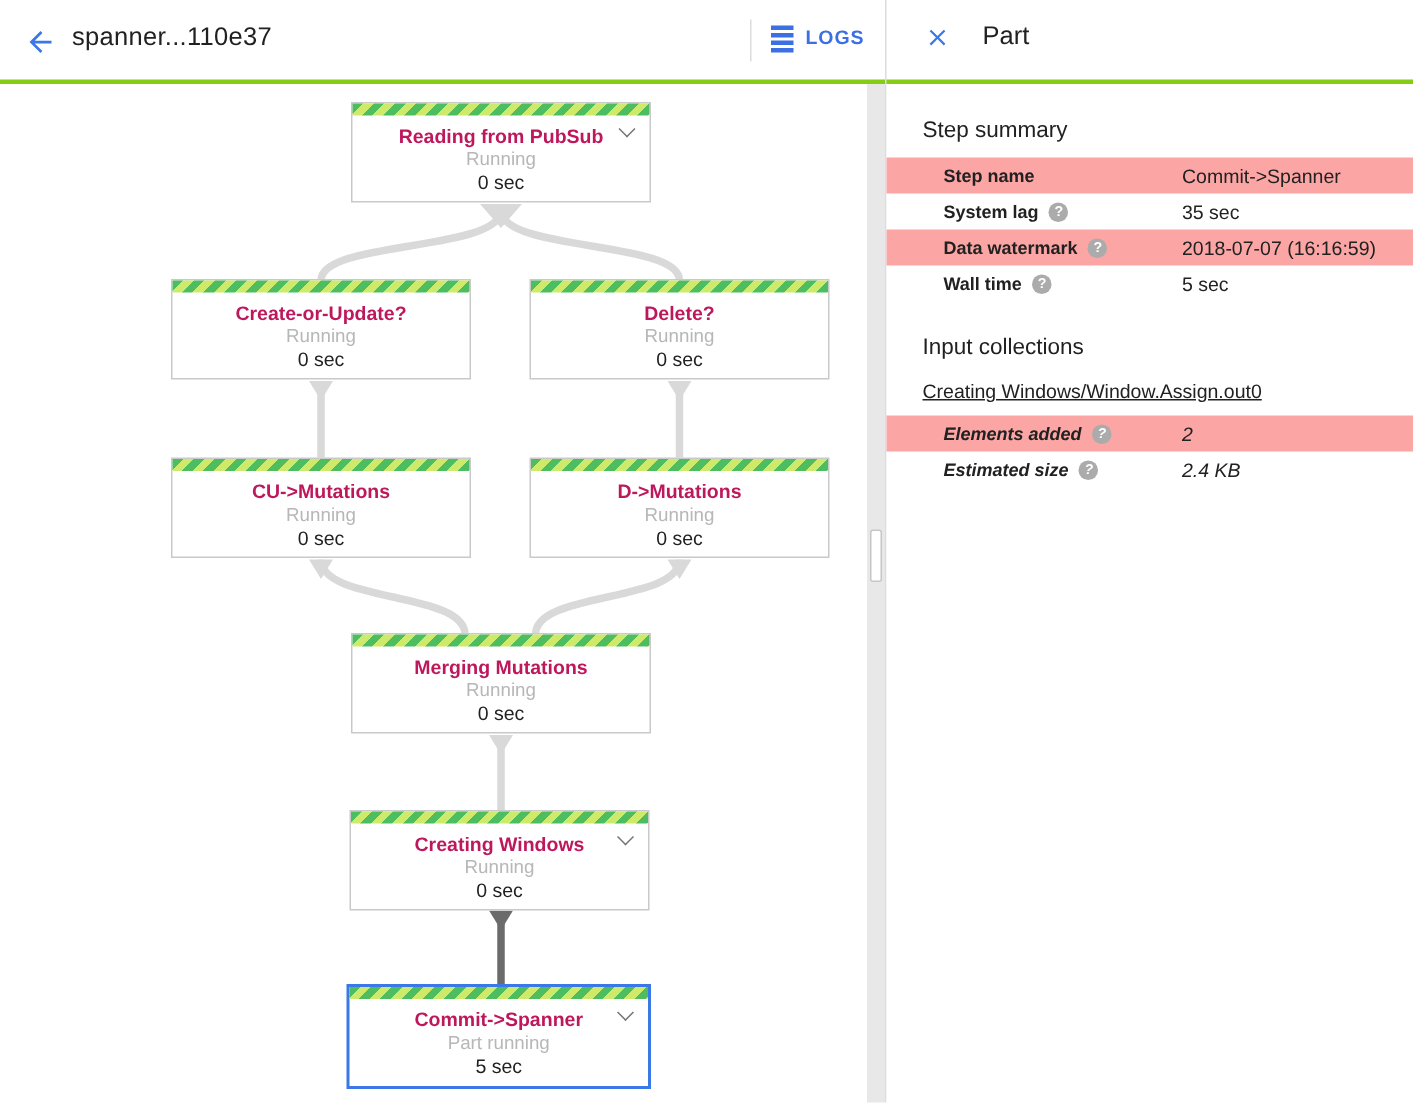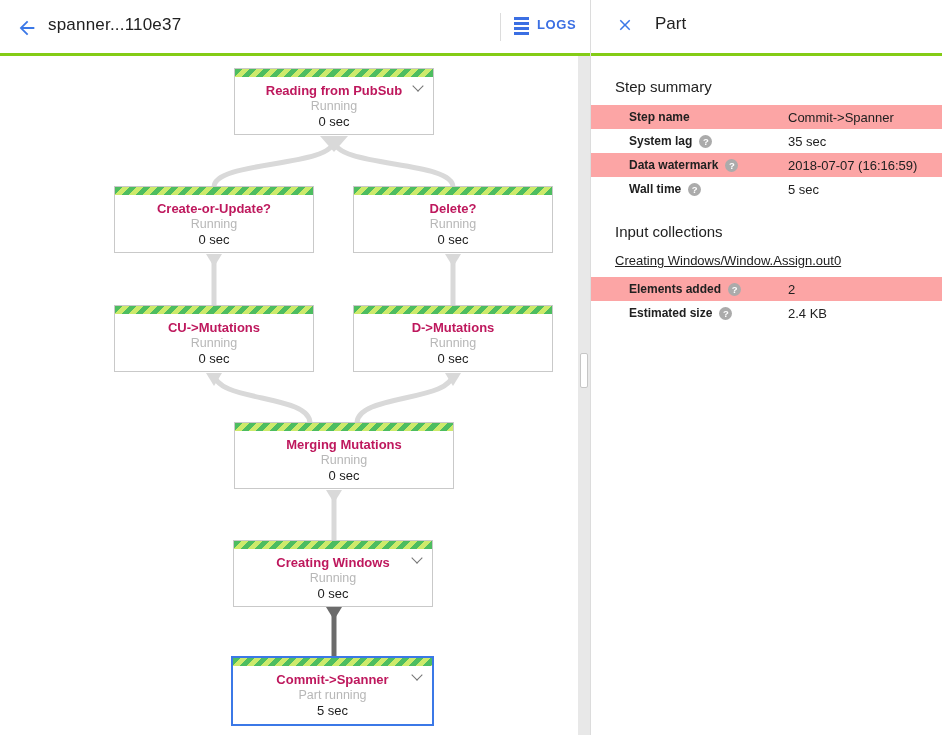--- a/index.html
+++ b/index.html
@@ -46,21 +46,21 @@
   .rows { margin-top:10px; }
   .info-row { display:flex; align-items:center; height:24px; padding-left:38px; }
   .info-row.alt { background:#fca5a5; }
   .row-label { width:159px; display:flex; align-items:center; gap:7px;
                font-size:12px; font-weight:bold; color:#212121; }
   .help-icon { width:13px; height:13px; border-radius:50%; background:#ababab; color:#fff;
                font-size:9.5px; font-weight:bold; line-height:13px; text-align:center; cursor:pointer; flex:0 0 auto; }
   .help-icon::after { content:"?"; }
   .row-value { font-size:13px; color:#212121; }
   .collection-name { font-size:13px; color:#212121; margin:13px 0 0 24px;text-decoration:underline; }
-  .ic-rows { margin-top:9px; }
+  .ic-rows { margin-top:9px;font-style:italic; }
 </style>
 </head>
 <body>
 
 <div class="header">
   <div class="back-btn">
     <svg width="22" height="22" viewBox="0 0 24 24">
         <path fill="#3b78e7" d="M20 11H7.83l5.59-5.59L12 4l-8 8 8 8 1.41-1.41L7.83 13H20v-2z"></path>
       </svg>
   </div>
@@ -127,21 +127,21 @@
         <div class="node-title">CU-&gt;Mutations</div>
         <div class="node-status">Running</div>
         <div class="node-time">0 sec</div>
       </div>
       <div class="node" style="left: 353px; top: 249px; width: 200px; height: 67px;">
         <div class="stripe"></div>
         <div class="node-title">D-&gt;Mutations</div>
         <div class="node-status">Running</div>
         <div class="node-time">0 sec</div>
       </div>
-      <div class="node" style="left: 234px; top: 366px; width: 220px; height: 67px;">
+      <div class="node" style="left: 234px; top: 366px; width: 200px; height: 67px;">
         <div class="stripe"></div>
         <div class="node-title">Merging Mutations</div>
         <div class="node-status">Running</div>
         <div class="node-time">0 sec</div>
       </div>
       <div class="node" style="left: 233px; top: 484px; width: 200px; height: 67px;">
         <div class="stripe"></div>
         <div class="node-title">Creating Windows</div>
         <div class="node-status">Running</div>
         <div class="node-time">0 sec</div>

